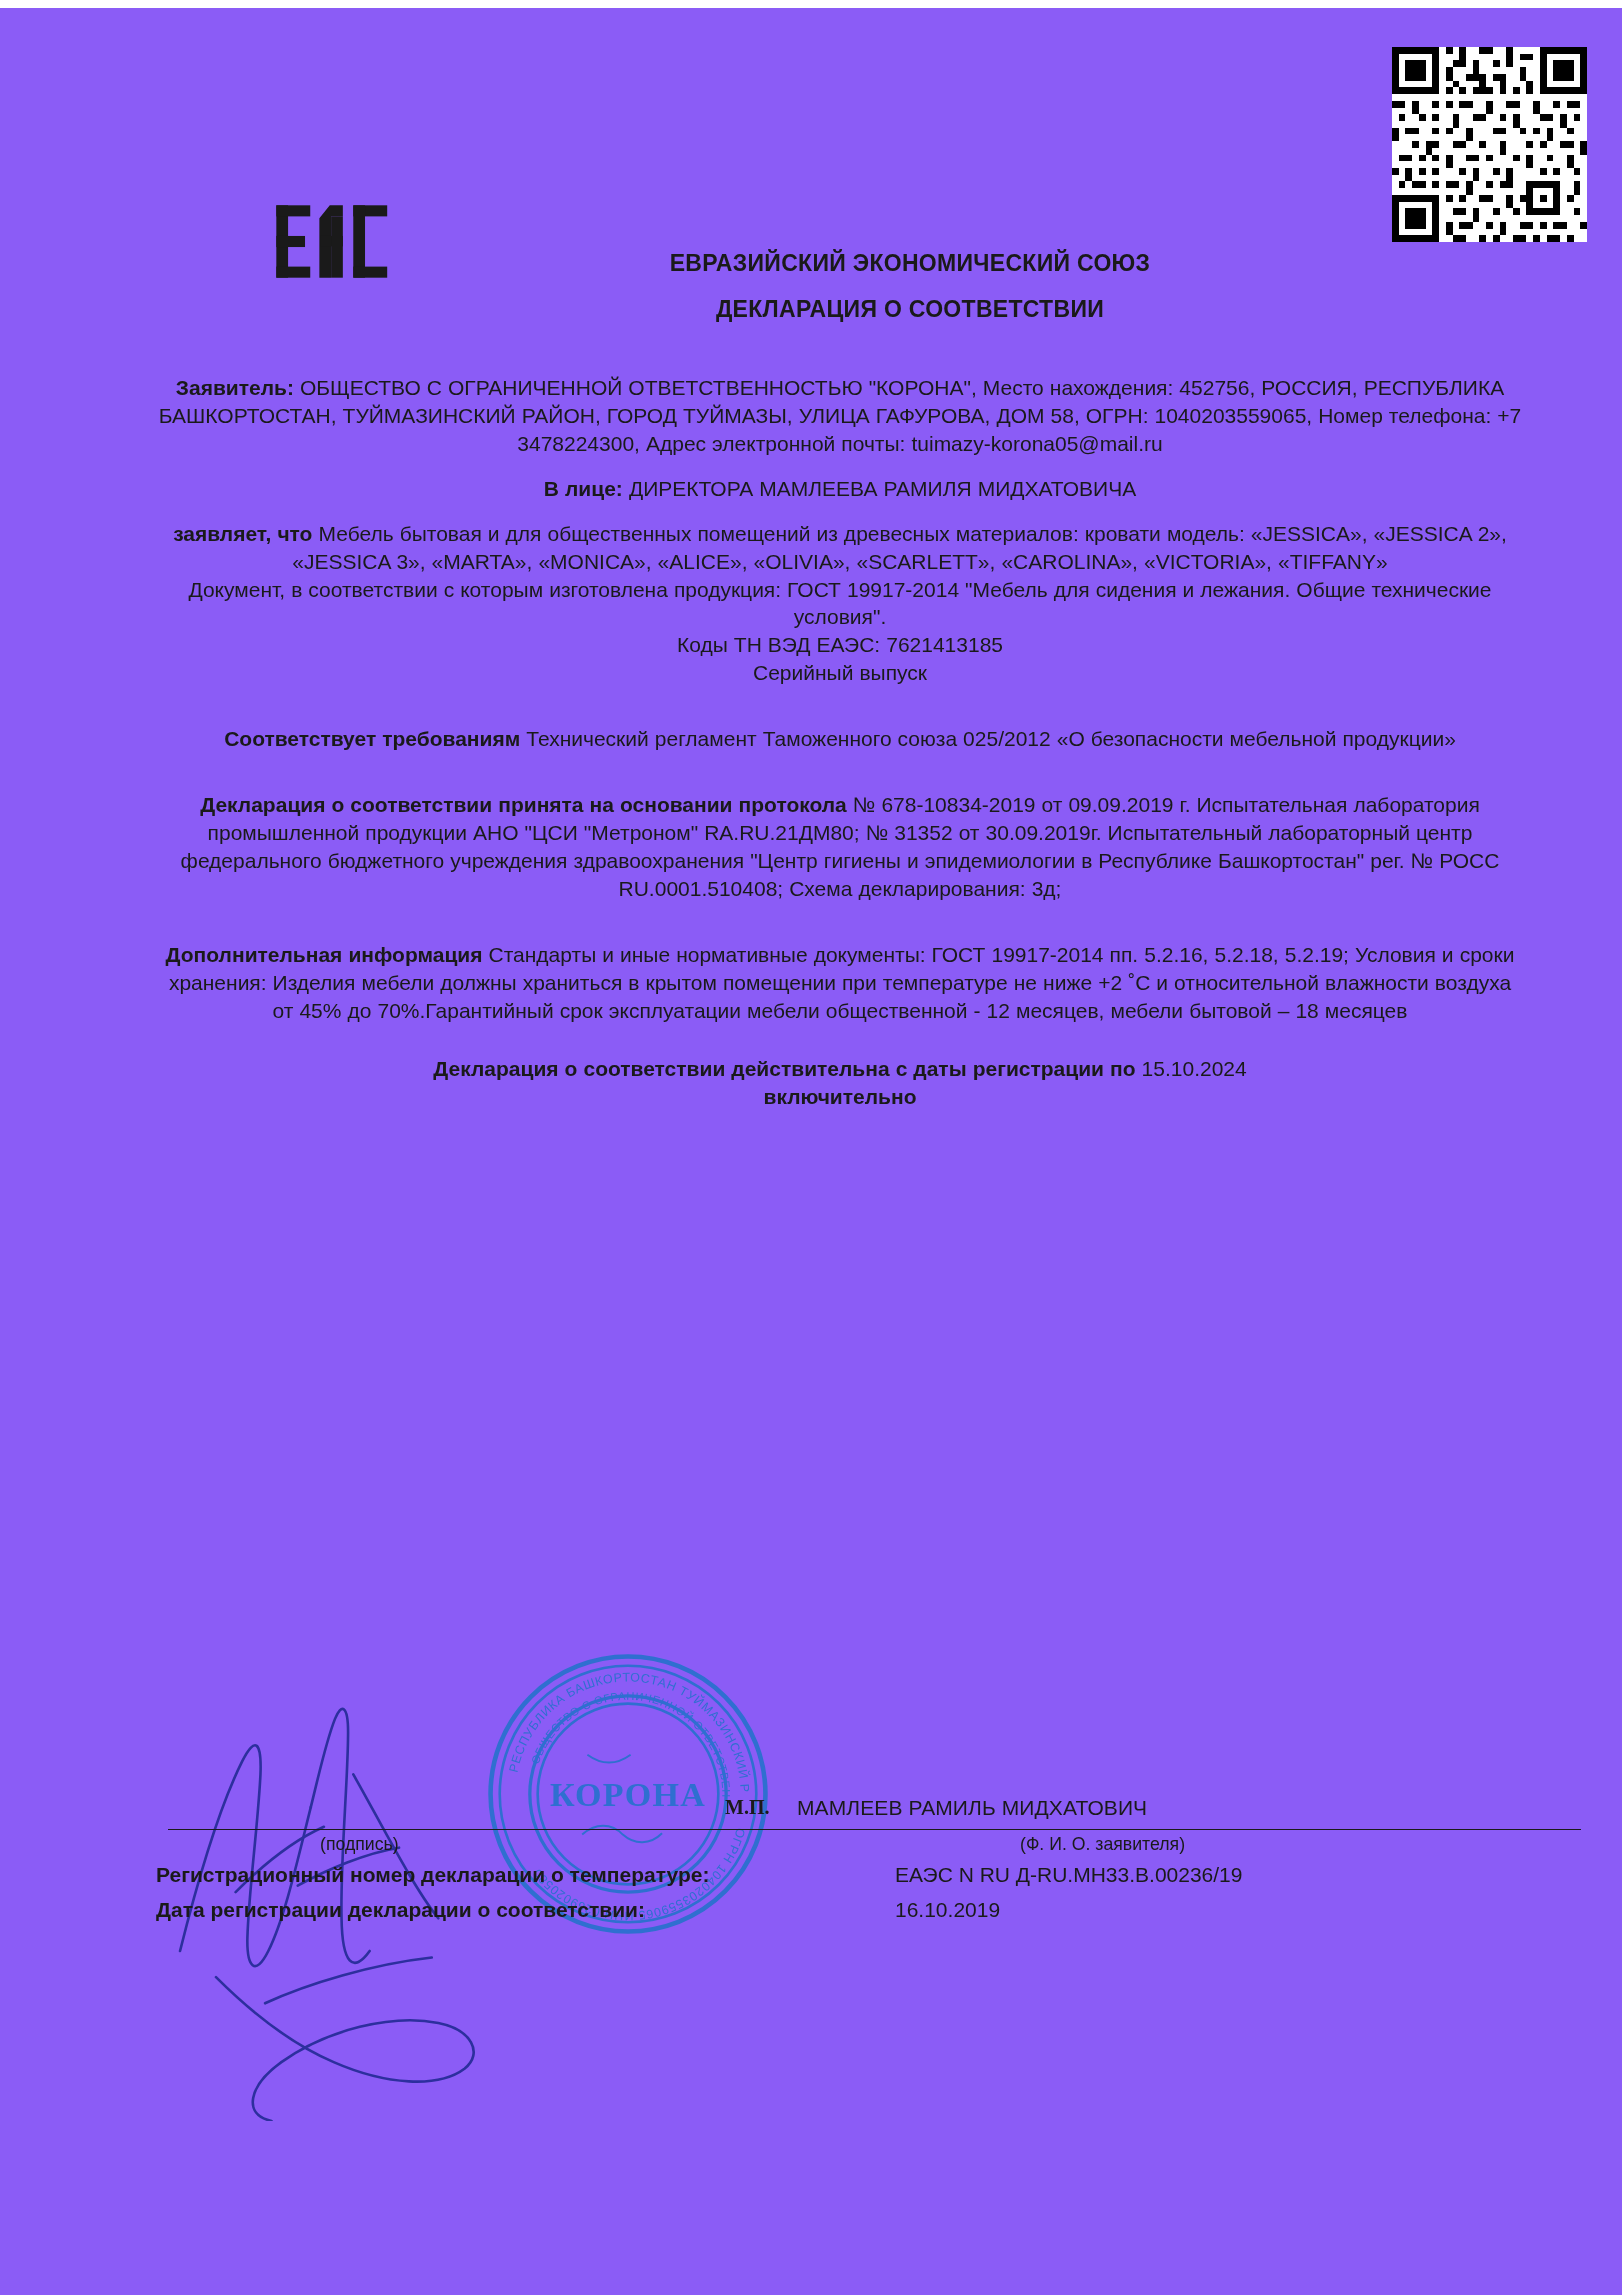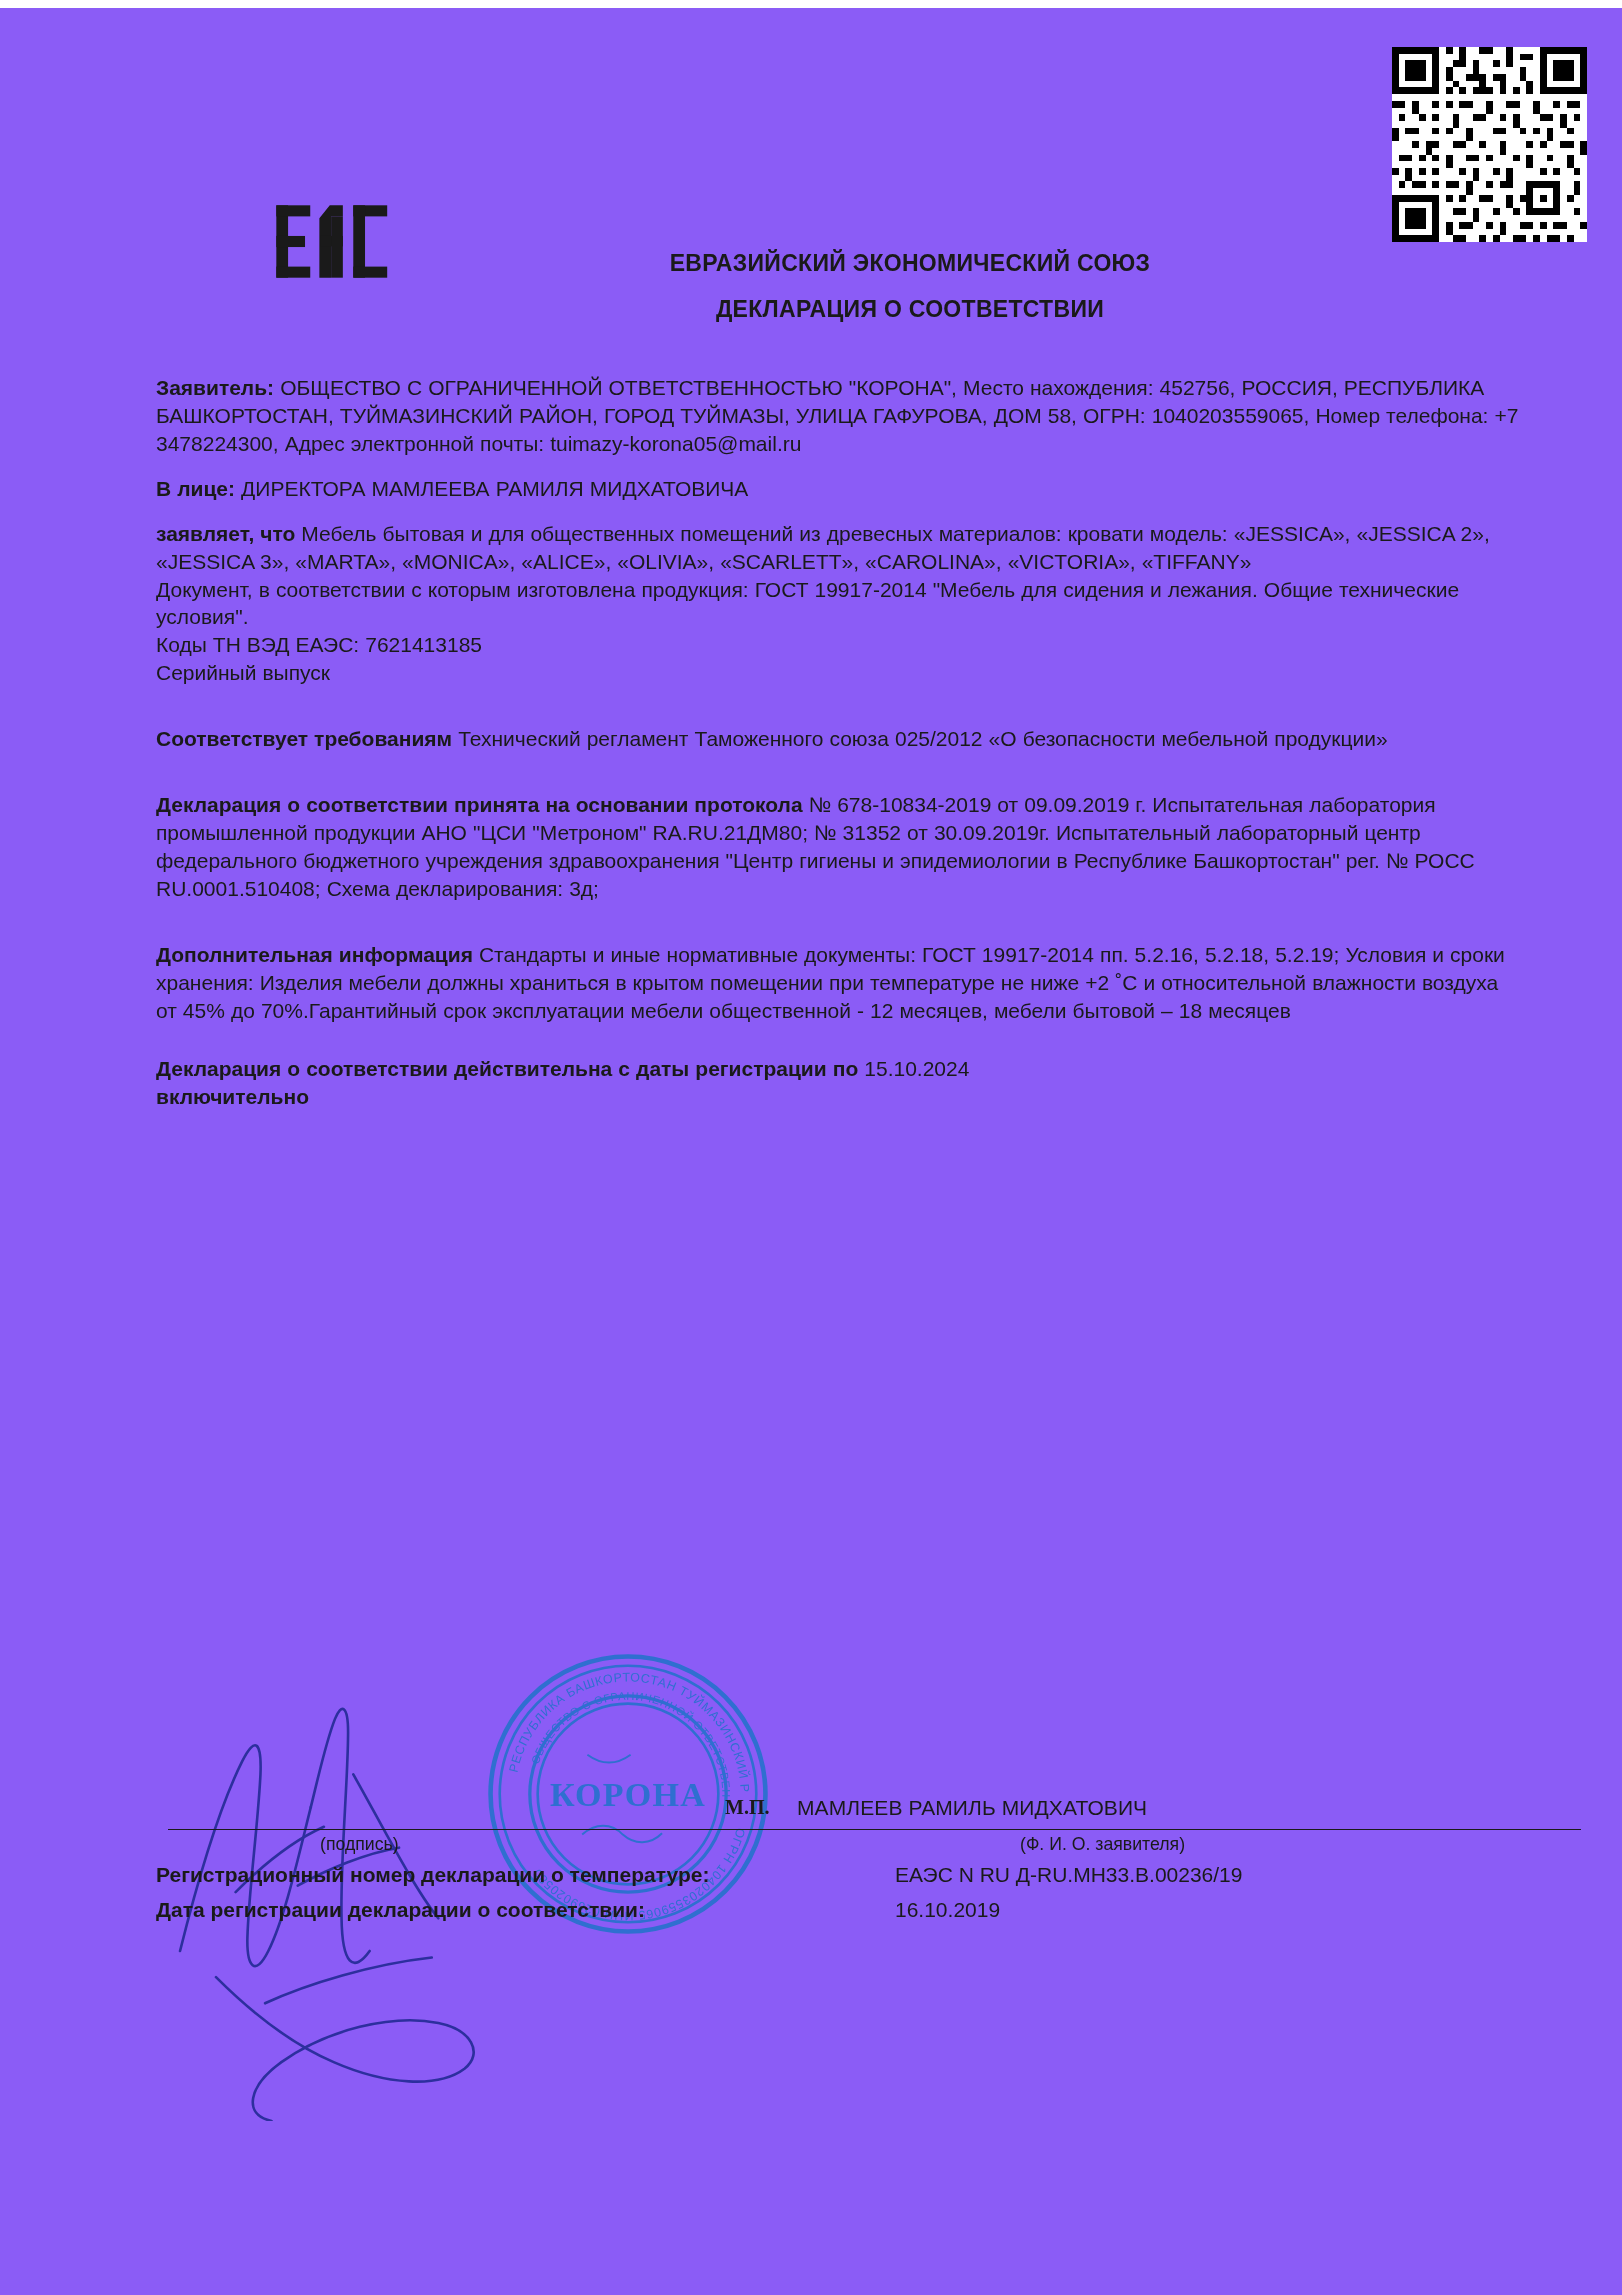--- a/index.html
+++ b/index.html
@@ -70,21 +70,21 @@
   .body-wrap {
     position: absolute;
     top: 366px;
     left: 156px;
     width: 1368px;
   }
   .para {
     font-size: 21px;
     line-height: 1.33;
     margin: 0 0 0 0;
-    text-align: left;
+    text-align: center;
     word-spacing: 0.2px;
   }
   .para b { font-weight: bold; }
   .gap-sm { height: 17px; }
   .gap-md { height: 30px; }
   .gap-lg { height: 38px; }
 
   
   .sig-area {
     position: absolute;

